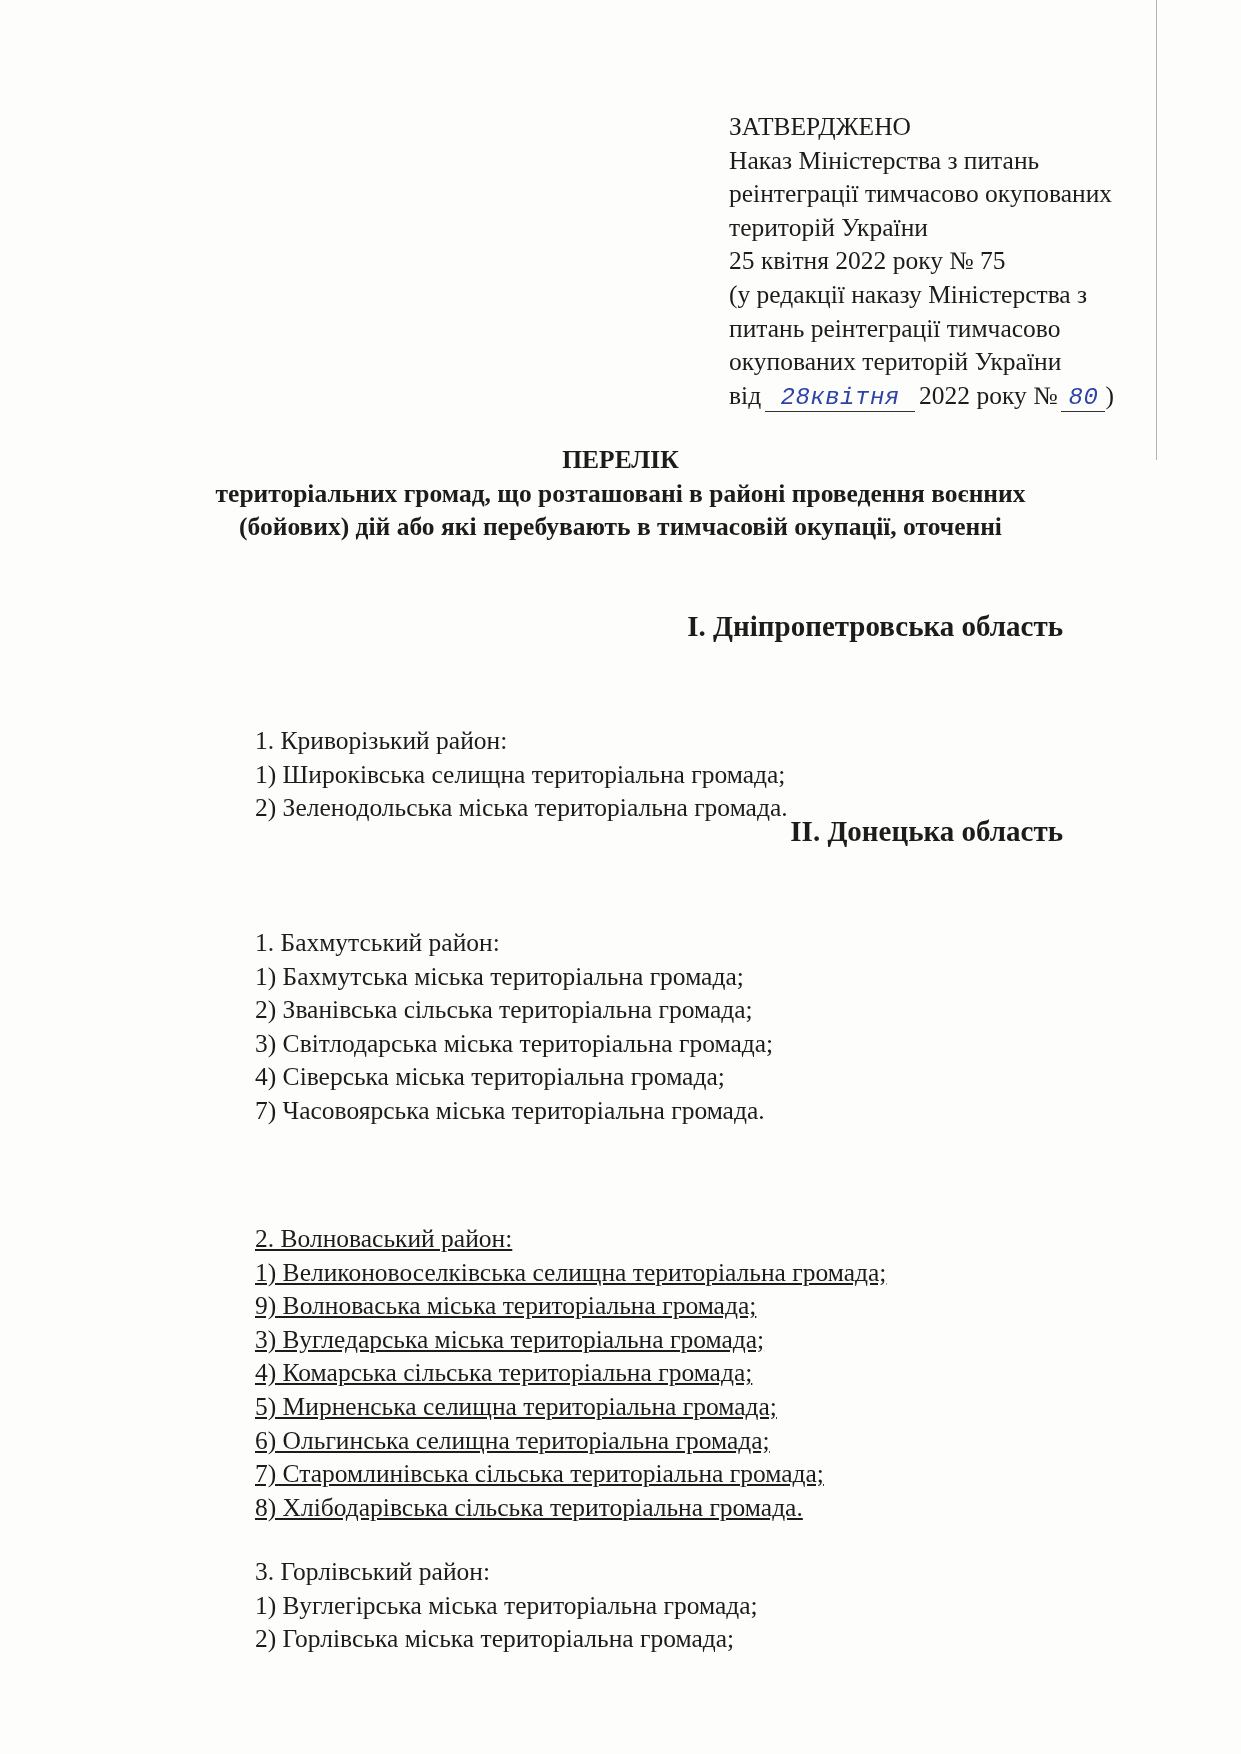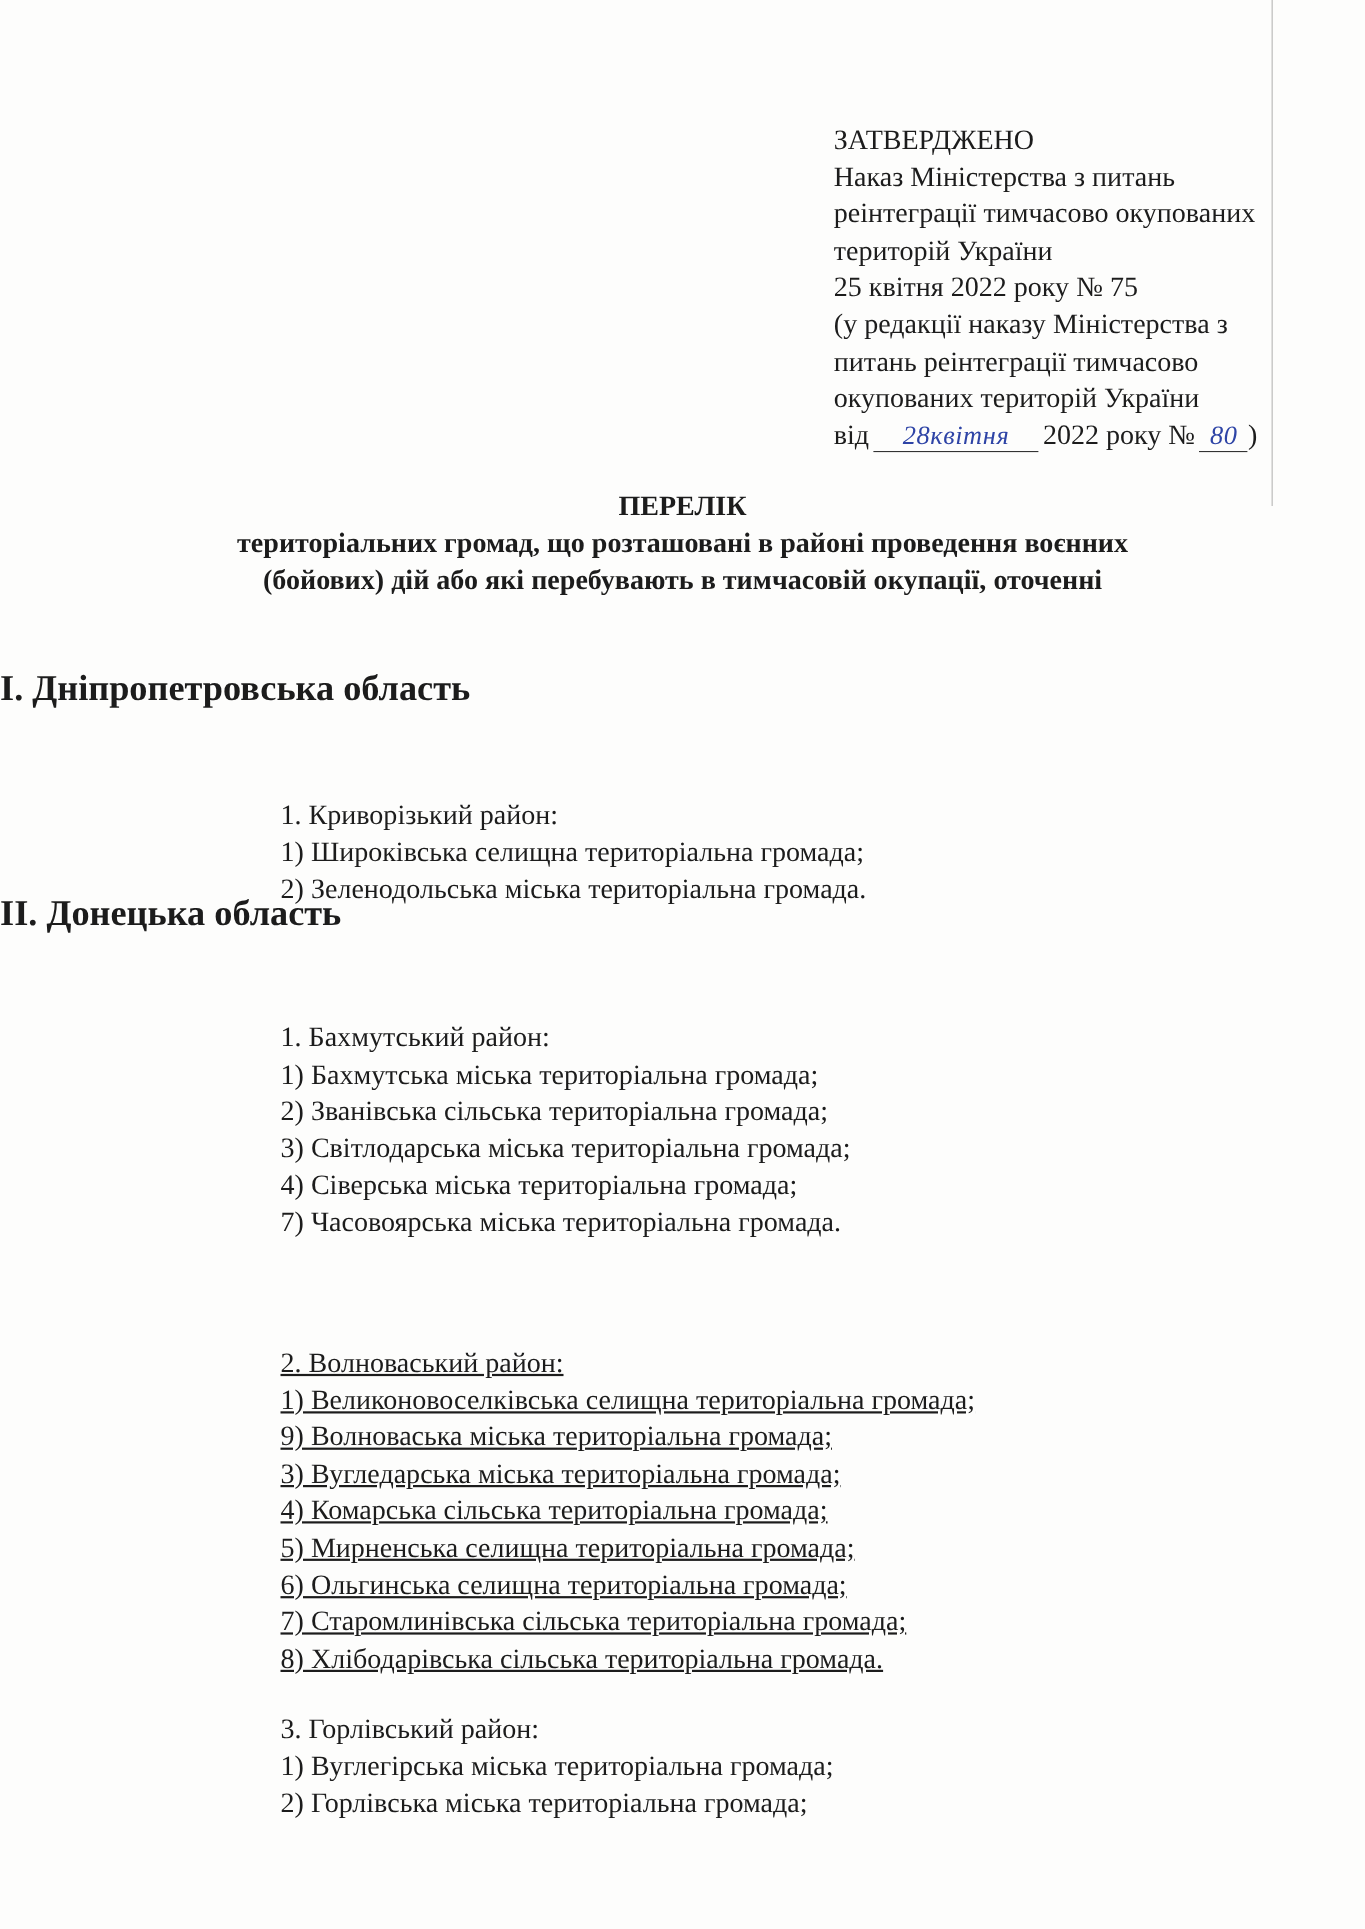--- a/index.html
+++ b/index.html
@@ -20,25 +20,24 @@
       height: 460px;
       background: #b5b5b5;
     }
     .approval {
       position: absolute;
       left: 729px;
       top: 110px;
       font-size: 25.5px;
       line-height: 33.6px;
       white-space: nowrap;
-      margin-left: 29px;
     }
     .approval .line { display: block; }
     .hw {
-      font-family: Liberation Serif, serif;
+      font-family: Liberation Mono, monospace;
       font-style: italic;
       color: #2e44a6;
       font-size: 24px;
       letter-spacing: 0.5px;
       display: inline-block;
       border-bottom: 1px solid #333;
       line-height: 26px;
       text-align: center;
     }
     .hw.date { width: 150px; margin: 0 4px; }
@@ -51,23 +50,23 @@
       text-align: center;
       font-weight: bold;
       font-size: 25.5px;
       line-height: 33.5px;
     }
     .title-block .line { display: block; }
     .section-heading {
       position: absolute;
       left: 0;
       width: 1063px;
-      text-align: left;
+      text-align: right;
       font-weight: bold;
-      font-size: 33px;
+      font-size: 29px;
       line-height: 33px;
     }
     .list {
       position: absolute;
       left: 255px;
       font-size: 25.5px;
       line-height: 33.6px;
       white-space: nowrap;
       margin-top: 40px;
     }

